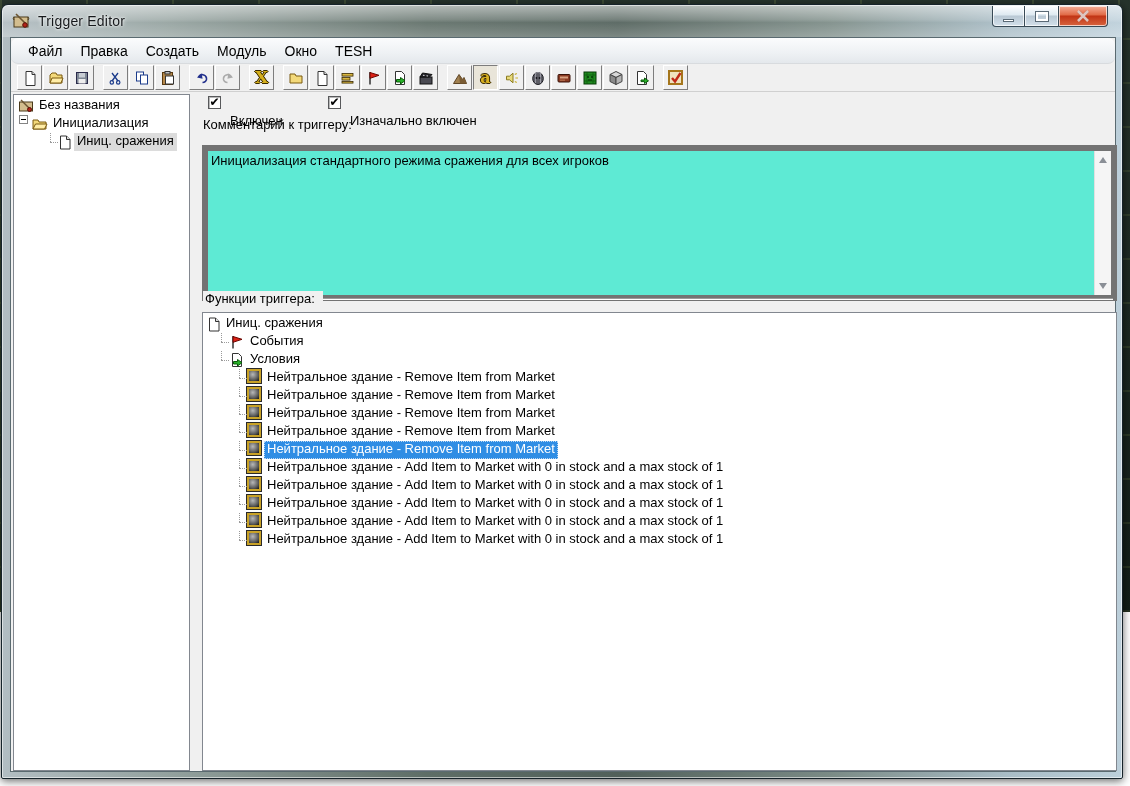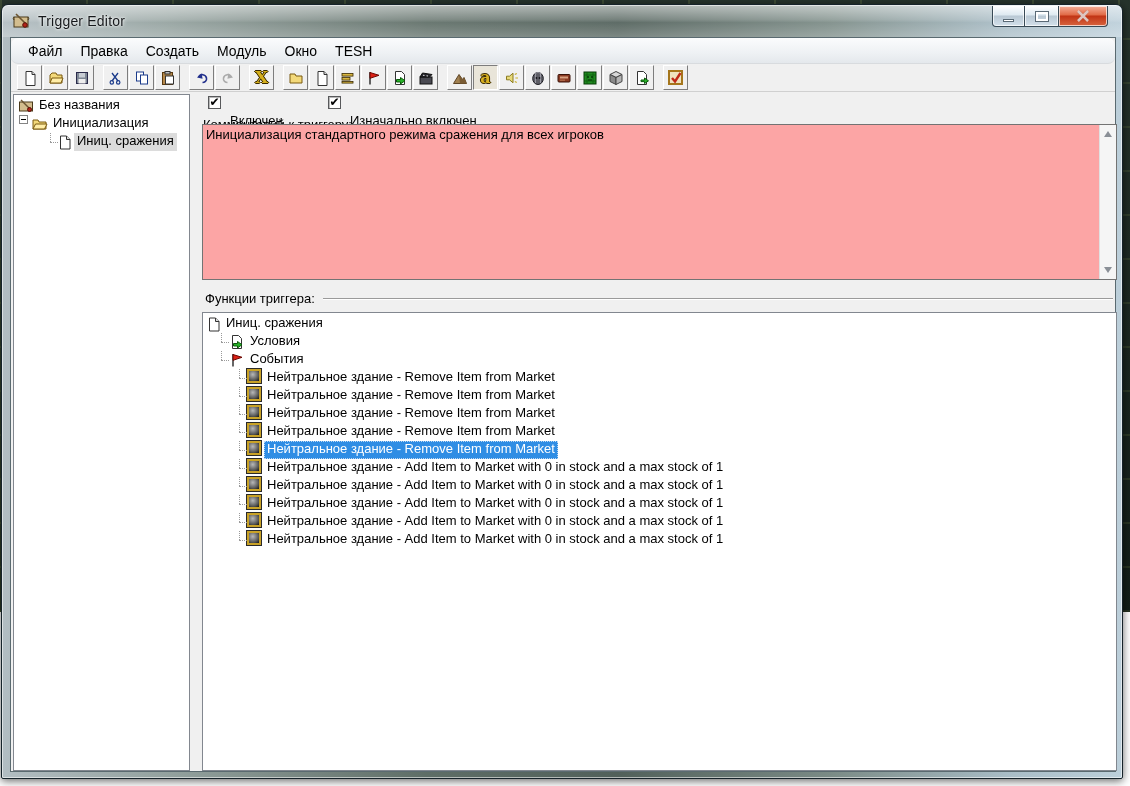--- a/index.html
+++ b/index.html
@@ -99,22 +99,22 @@
   }
   .splitter { position:absolute; left:179px; top:56px; width:14px; height:677px; background:#f0f0f0; }
 
   .checkbox-row { position:absolute; left:193px; top:57px; height:18px; right:2px; }
   .cb { position:absolute; top:1px; width:13px; height:13px; background:#fff; border:1px solid #58595b;
         box-shadow: inset 1px 1px 0 #b9b9b9; font-size:12px; line-height:11px; text-align:center; color:#000; }
   .cb-label { position:absolute; top:0; font-size:13px;margin-top:18px; }
 
   .comment-label { position:absolute; left:192px; top:79px; font-size:13px; }
   .comment-box {
-    position:absolute; left:191px; top:86px; width:915px; height:156px;
-    background:#fca5a5; border:1px solid #737373;
+    position:absolute; left:191px; top:107px; width:915px; height:156px;
+    background:#5eead4; border:6px solid #737373;
   }
   .comment-text { position:absolute; left:3px; top:2px; right:20px; font-size:13px; line-height:16px; }
   .vscroll {
     position:absolute; top:0; right:0; bottom:0; width:17px;
     background:#f5f5f5; border-left:1px solid #e0e0e0;
   }
   .arr { position:absolute; left:4px; width:0; height:0; border-left:4px solid transparent; border-right:4px solid transparent; }
   .arr.up { top:6px; border-bottom:6px solid #8a8f96; }
   .arr.down { bottom:6px; border-top:6px solid #8a8f96; }
 
@@ -422,39 +422,39 @@
               </svg>
           </span>
           <span class="tlabel">Иниц. сражения</span>
         </div>
 
         <div class="trow">
           <span class="sp12"></span>
           <span class="elbow"></span>
           <span class="ticon">
             <svg width="16" height="16" viewBox="0 0 16 16">
+              <path d="M4 2v12.5" stroke="#000" stroke-width="1.2"></path>
+              <path d="M4 2.5l9 2.8-9 3z" fill="#dd2015" stroke="#6a0500"></path>
+              </svg>
+          </span>
+          <span class="tlabel">События</span>
+        </div>
+
+        <div class="trow">
+          <span class="sp12"></span>
+          <span class="elbow"></span>
+          <span class="ticon">
+            <svg width="16" height="16" viewBox="0 0 16 16">
               <path d="M3.5 1.5h6l3 3v10h-9z" fill="#fff" stroke="#333"></path>
               <path d="M4.5 9.5h4v-2l4.5 3.2L8.5 14v-2h-4z" fill="#27b127" stroke="#0a5a0a"></path>
               </svg>
           </span>
           <span class="tlabel">Условия</span>
         </div>
 
-        <div class="trow">
-          <span class="sp12"></span>
-          <span class="elbow"></span>
-          <span class="ticon">
-            <svg width="16" height="16" viewBox="0 0 16 16">
-              <path d="M4 2v12.5" stroke="#000" stroke-width="1.2"></path>
-              <path d="M4 2.5l9 2.8-9 3z" fill="#dd2015" stroke="#6a0500"></path>
-              </svg>
-          </span>
-          <span class="tlabel">События</span>
-        </div>
-
 
         <div class="trow">
             <span class="sp30"></span>
             <span class="elbow"></span>
             <span class="item-ico"></span>
             <span class="tlabel">Нейтральное здание - Remove Item from Market</span>
           </div>
         <div class="trow">
             <span class="sp30"></span>
             <span class="elbow"></span>

